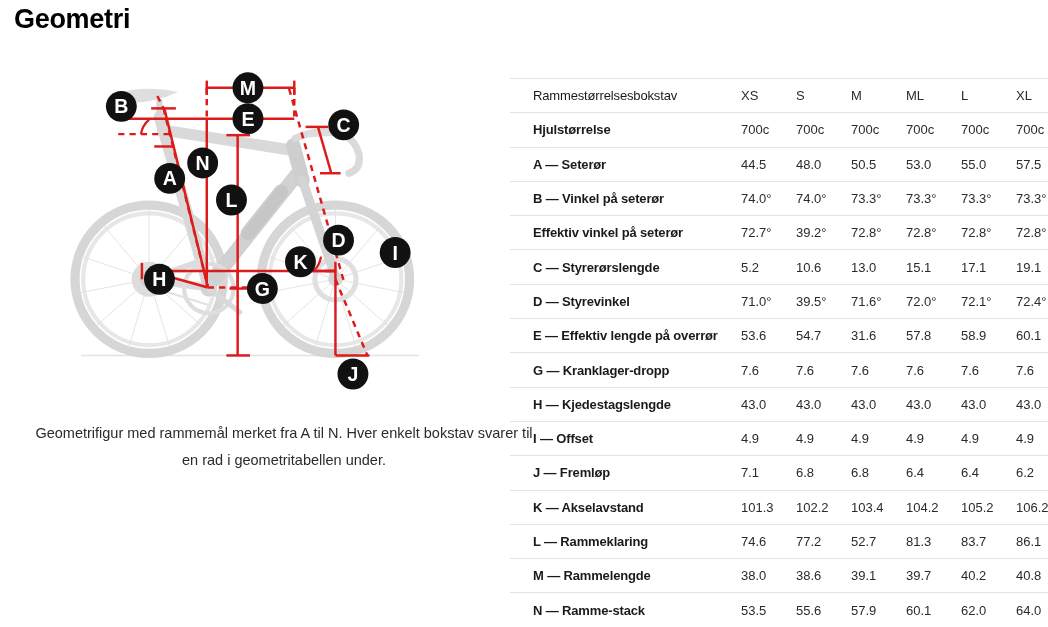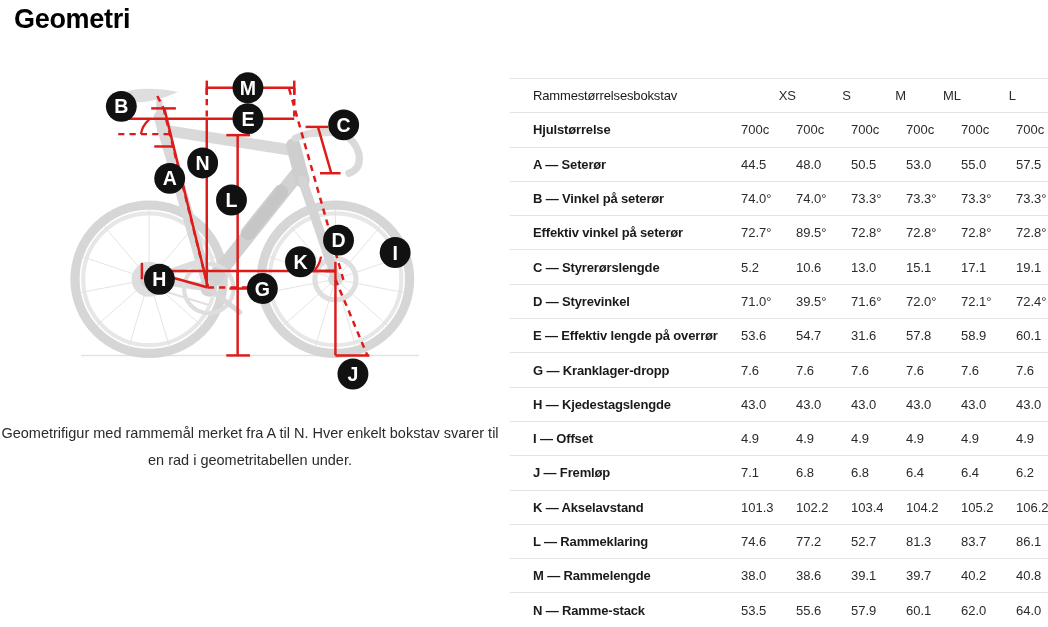--- a/index.html
+++ b/index.html
@@ -53,20 +53,21 @@
   }
   .caption {
     position: absolute;
     left: 0px;
     top: 420px;
     width: 500px;
     text-align: center;
     font-size: 14.5px;
     line-height: 27px;
     color: #2b2b2b;
+    padding-left: 34px;
   }
 
   
   .right-col {
     position: absolute;
     left: 510px;
     top: 0;
     width: 538px;
     height: 627px;
   }
@@ -104,21 +105,21 @@
     font-weight: bold;
     color: #1a1a1a;
     white-space: nowrap;
     letter-spacing: -0.15px;
   }
   table.geo .val {
     width: 55px;
     color: #2b2b2b;
   }
   table.geo thead th.rowlabel { font-weight: normal; }
-  table.geo thead th.val { font-weight: normal; color: #2b2b2b; text-align: right; }
+  table.geo thead th.val { font-weight: normal; color: #2b2b2b; }
   table.geo thead tr th { border-top: 1px solid #e3e3e3; }
 </style>
 </head>
 <body>
 
 <div class="page">
 
   <div class="left-col">
 
     <div class="page-title">Geometri</div>
@@ -348,21 +349,21 @@
             <td class="val">74.0°</td>
             <td class="val">74.0°</td>
             <td class="val">73.3°</td>
             <td class="val">73.3°</td>
             <td class="val">73.3°</td>
             <td class="val">73.3°</td>
           </tr>
         <tr>
             <td class="rowlabel">Effektiv vinkel på seterør</td>
             <td class="val">72.7°</td>
-            <td class="val">89.5°</td>
+            <td class="val">39.2°</td>
             <td class="val">72.8°</td>
             <td class="val">72.8°</td>
             <td class="val">72.8°</td>
             <td class="val">72.8°</td>
           </tr>
         <tr>
             <td class="rowlabel">C — Styrerørslengde</td>
             <td class="val">5.2</td>
             <td class="val">10.6</td>
             <td class="val">13.0</td>

